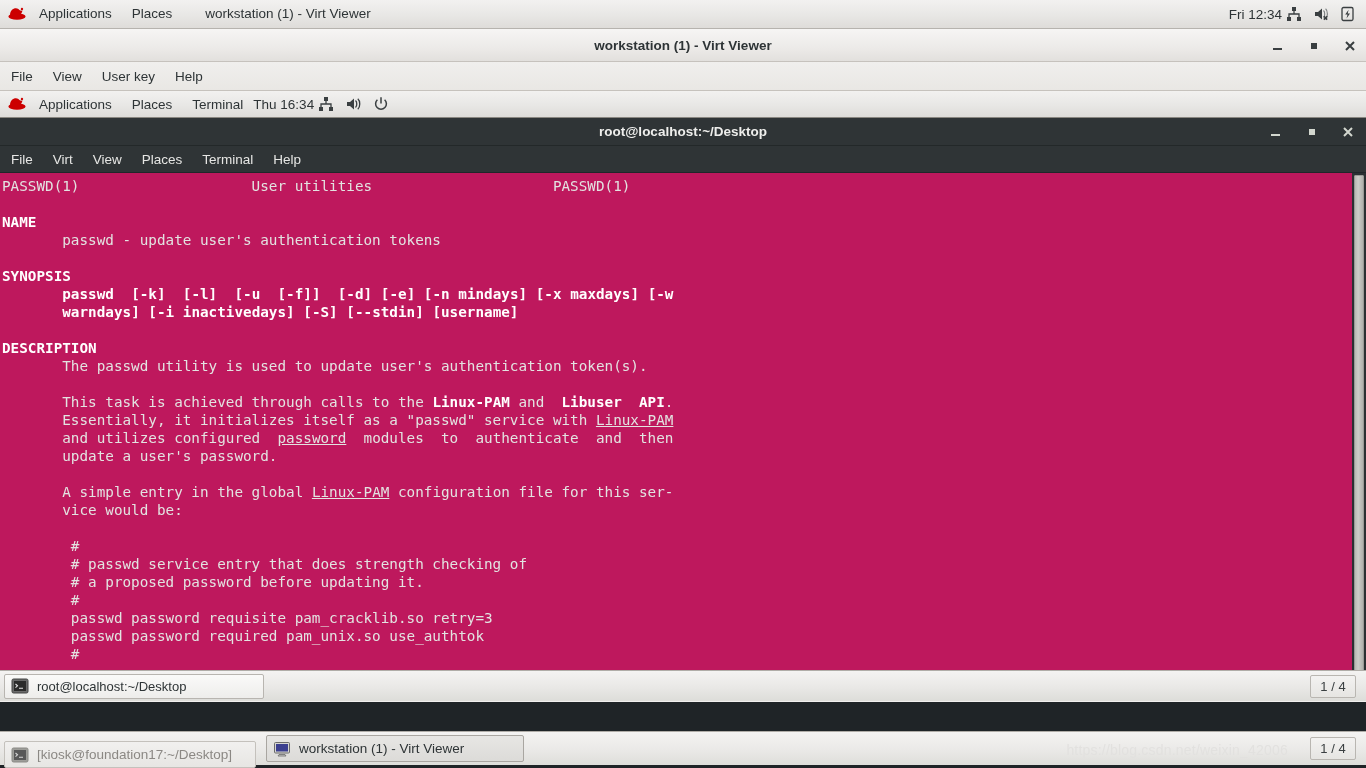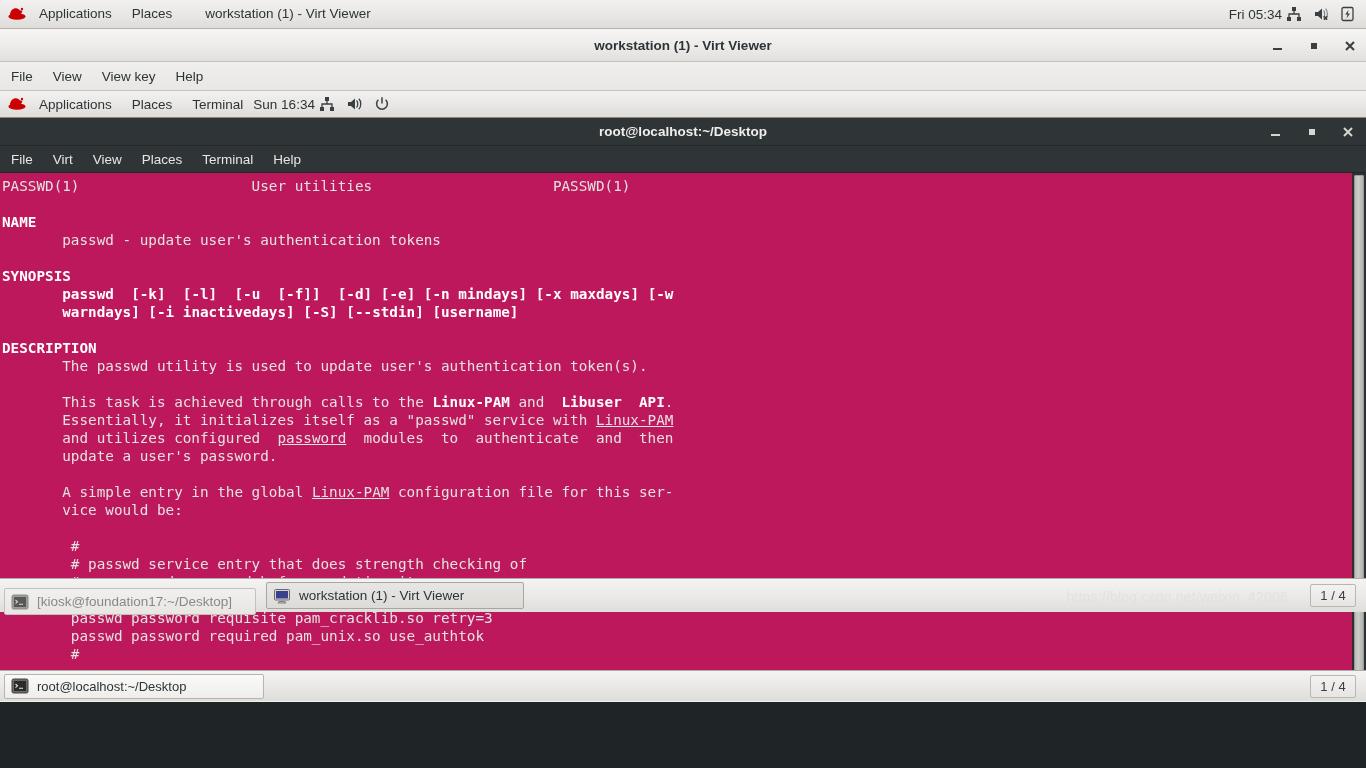--- a/index.html
+++ b/index.html
@@ -2,21 +2,21 @@
 <html><head>
 <meta charset="utf-8">
 <style>
   * { box-sizing: border-box; margin: 0; padding: 0; }
   html, body {
     width: 1366px; height: 768px;
     overflow: hidden;
     background: #1f2427;
     font-family: "Liberation Sans", sans-serif;
   }
-  #screen { position: relative; width: 1366px; height: 612px; }
+  #screen { position: relative; width: 1366px; height: 765px; }
 
   
   .host-panel {
     position: absolute; left: 0; top: 0; width: 1366px; height: 29px;
     background: linear-gradient(180deg, #f2f1f0 0%, #e8e7e5 55%, #dedcd9 100%);
     border-bottom: 1px solid #b6b3ae;
     display: flex; align-items: center;
     font-size: 13.5px; color: #2e3436;
   }
   .host-panel .menu-item {
@@ -179,21 +179,21 @@
       <svg width="20" height="18" viewBox="0 0 20 18">
         <ellipse cx="10" cy="11.5" rx="8.6" ry="3.2" fill="#cc0000"></ellipse>
         <path d="M3.2 10.5c-.6-3 1.6-6.4 4.6-7.2 2.2-.6 3.5.5 4.6 1.6.9.9 2.2 1 3 .5-.2 1.6-1.1 3.3-2.6 4.3-2.6 1.8-7.3 1.9-9.6.8z" fill="#cc0000"></path>
         <path d="M15.5 5.2c.5-.4.8-1 .6-1.6-.3-.8-1.2-.9-1.8-.5-.5.4-.6 1-.4 1.6.2.4.9.8 1.6.5z" fill="#cc0000"></path>
       </svg>
     </span>
     <span class="menu-item">Applications</span>
     <span class="menu-item">Places</span>
     <span class="menu-item" style="margin-left:14px;">workstation (1) - Virt Viewer</span>
     <span class="spacer"></span>
-    <span class="clock">Fri 05:34</span>
+    <span class="clock">Fri 12:34</span>
     <span class="tray">
       <span>
         <svg width="16" height="16" viewBox="0 0 16 16">
           <rect x="6" y="1" width="4" height="4" fill="#3a3f41"></rect>
           <rect x="1" y="11" width="4" height="4" fill="#3a3f41"></rect>
           <rect x="11" y="11" width="4" height="4" fill="#3a3f41"></rect>
           <path d="M8 5v3M3 11V8h10v3" stroke="#3a3f41" stroke-width="1.3" fill="none"></path>
         </svg>
       </span>
       <span>
@@ -231,39 +231,39 @@
           <svg width="14" height="14" viewBox="0 0 14 14">
               <path d="M3 3l8 8M11 3l-8 8" stroke="#3a3f41" stroke-width="2"></path>
             </svg>
         </span>
       </span>
     </div>
 
     <div class="vv-menubar">
       <span class="menu-item">File</span>
       <span class="menu-item">View</span>
-      <span class="menu-item">View key</span>
+      <span class="menu-item">User key</span>
       <span class="menu-item">Help</span>
     </div>
 
     <div class="guest">
 
       <div class="guest-panel">
         <span class="hat-icon">
           <svg width="20" height="18" viewBox="0 0 20 18">
             <ellipse cx="10" cy="11.5" rx="8.6" ry="3.2" fill="#cc0000"></ellipse>
             <path d="M3.2 10.5c-.6-3 1.6-6.4 4.6-7.2 2.2-.6 3.5.5 4.6 1.6.9.9 2.2 1 3 .5-.2 1.6-1.1 3.3-2.6 4.3-2.6 1.8-7.3 1.9-9.6.8z" fill="#cc0000"></path>
             <path d="M15.5 5.2c.5-.4.8-1 .6-1.6-.3-.8-1.2-.9-1.8-.5-.5.4-.6 1-.4 1.6.2.4.9.8 1.6.5z" fill="#cc0000"></path>
           </svg>
         </span>
         <span class="menu-item">Applications</span>
         <span class="menu-item">Places</span>
         <span class="menu-item">Terminal</span>
         <span class="spacer"></span>
-        <span class="clock">Sun 16:34</span>
+        <span class="clock">Thu 16:34</span>
         <span class="tray">
           <span>
             <svg width="16" height="16" viewBox="0 0 16 16">
               <rect x="6" y="1" width="4" height="4" fill="#3a3f41"></rect>
               <rect x="1" y="11" width="4" height="4" fill="#3a3f41"></rect>
               <rect x="11" y="11" width="4" height="4" fill="#3a3f41"></rect>
               <path d="M8 5v3M3 11V8h10v3" stroke="#3a3f41" stroke-width="1.3" fill="none"></path>
             </svg>
           </span>
           <span>

